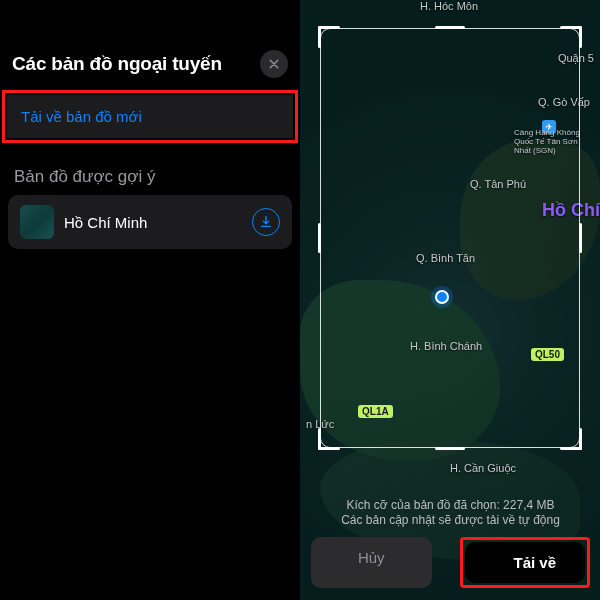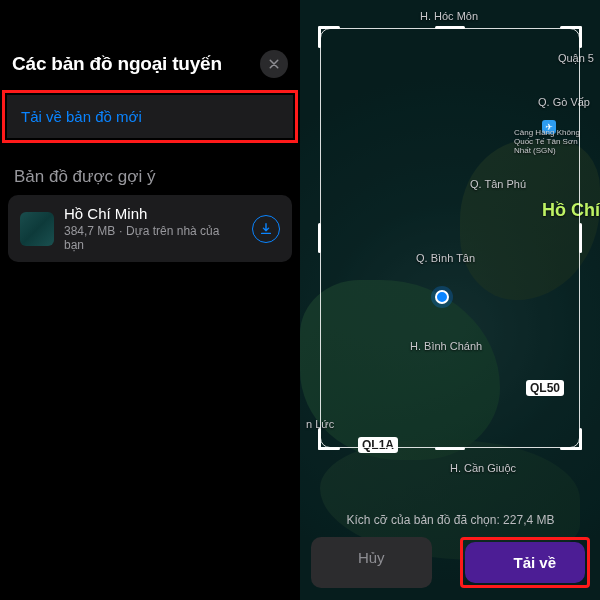--- a/index.html
+++ b/index.html
@@ -77,21 +77,21 @@
       background: linear-gradient(130deg,#355a3a,#2a4a30); border-radius: 50% 30% 60% 40%; opacity:0.6; }
     .map-land3 { position:absolute; left:20px; bottom:40px; width:260px; height:120px;
       background: linear-gradient(130deg,#2a5a42,#1a4835); border-radius: 40% 50% 30% 60%; opacity:0.55; }
     .dim-overlay { position:absolute; inset:0; background: rgba(0,0,0,0.38); }
 
     .map-label {
       position: absolute; color: #c8c8cc; font-size: 11px;
       text-shadow: 0 1px 2px rgba(0,0,0,0.8);
       pointer-events: none;
     }
-    .map-label.big { font-size: 18px; font-weight: 600; color: #bef264; }
+    .map-label.big { font-size: 18px; font-weight: 600; color: #8b5cf6; }
 
     .crop-frame {
       position: absolute;
       left: 20px; top: 28px; width: 260px; height: 420px;
     }
     .crop-inner {
       position: absolute; inset: 0;
       border: 1px solid rgba(255,255,255,0.85);
       border-radius: 10px;
     }
@@ -120,36 +120,36 @@
     .edge-handle.r { right:-2px; top:50%; transform:translateY(-50%); width:3px; height:30px; }
 
     .user-dot {
       position:absolute; left:135px; top:290px;
       width:14px; height:14px; border-radius:50%;
       background:#0a84ff; border:2px solid #fff;
       box-shadow: 0 0 0 4px rgba(10,132,255,0.25);
     }
     .airport-ic { position:absolute; right:44px; top:120px; width:14px; height:14px; border-radius:3px;
       background:#2d9cf0; display:flex;align-items:center;justify-content:center;font-size:9px;}
-    .route-badge { position:absolute; background:#ffffff; color:#1a1a1a; font-size:12px;
-      padding:1px 4px; border-radius:3px; font-weight:600;margin-top:32px;}
+    .route-badge { position:absolute; background:#bef264; color:#1a1a1a; font-size:10px;
+      padding:1px 4px; border-radius:3px; font-weight:600;}
 
     .bottom-area {
       position: absolute; left:1px; right:0; bottom:0;
       padding: 10px 10px 12px 10px;
     }
     .size-text { text-align:center; font-size:12px; color:#bcbcc0; }
     .update-text { text-align:center; font-size:12px; color:#bcbcc0; margin-top:1px; }
     .btn-row { display:flex; gap:28px; margin-top:10px; }
     .btn {
       flex:1; padding:12px 0; border-radius:10px;
       text-align:center; font-size:15px; font-weight:500; cursor:pointer;
     }
     .btn.cancel { background:#2c2c2e; color:#8e8e93; }
-    .btn.download { background:#4c1d95; color:#fff; font-weight:600;padding-left:20px; }
+    .btn.download { background:#000000; color:#fff; font-weight:600;padding-left:20px; }
     .dl-highlight {
       border: 3px solid #ff1a1a;
       padding: 2px;
       border-radius: 4px;
     }
   </style>
 </head>
 <body>
 
 <div class="left-pane">
@@ -165,39 +165,38 @@
   <div class="highlight-box">
     <div class="new-map-item">Tải về bản đồ mới</div>
   </div>
 
   <div class="section-label">Bản đồ được gợi ý</div>
 
   <div class="suggest-item">
     <div class="map-thumb"></div>
     <div class="suggest-text">
       <div class="suggest-name">Hồ Chí Minh</div>
-      <div class="suggest-meta">384,7 MB · Dựa trên nhà của bạn</div>
     </div>
     <div class="dl-btn">
       <svg viewBox="0 0 16 16">
           <path d="M8 2v8M5 7l3 3 3-3M3 13h10" stroke="#0a84ff" stroke-width="1.6" stroke-linecap="round" stroke-linejoin="round" fill="none"></path>
         </svg>
     </div>
   </div>
 </div>
 
 <div class="right-pane">
   <div class="map-bg">
     <div class="map-land1"></div>
     <div class="map-land2"></div>
     <div class="map-land3"></div>
   </div>
   <div class="dim-overlay"></div>
 
-  <div class="map-label" style="left:120px; top:10px;">H. Hóc Môn</div>
+  <div class="map-label" style="left:120px; top:0;">H. Hóc Môn</div>
   <div class="map-label" style="right:6px; top:52px;">Quận 5</div>
   <div class="map-label" style="right:10px; top:96px;">Q. Gò Vấp</div>
   <div class="airport-ic">✈</div>
   <div class="map-label" style="right:6px; top:128px; width:80px; font-size:8px; line-height:9px; text-align:left;">Cảng Hàng Không Quốc Tế Tân Sơn Nhất (SGN)</div>
   <div class="map-label" style="left:170px; top:178px;">Q. Tân Phú</div>
   <div class="map-label big" style="right:0px; top:200px;">Hồ Chí</div>
   <div class="map-label" style="left:116px; top:252px; text-align:center;">Q. Bình Tân</div>
   <div class="map-label" style="left:110px; top:340px; text-align:right;">H. Bình Chánh</div>
   <div class="route-badge" style="right:36px; top:348px;">QL50</div>
   <div class="route-badge" style="left:58px; top:405px;">QL1A</div>
@@ -213,20 +212,21 @@
     <div class="corner bl"></div>
     <div class="corner br"></div>
     <div class="edge-handle t"></div>
     <div class="edge-handle b"></div>
     <div class="edge-handle l"></div>
     <div class="edge-handle r"></div>
   </div>
 
   <div class="bottom-area">
     <div class="size-text">Kích cỡ của bản đồ đã chọn: 227,4 MB</div>
+    <div class="update-text">Các bản cập nhật sẽ được tải về tự động</div>
     <div class="btn-row">
       <div class="btn cancel">Hủy</div>
       <div class="dl-highlight" style="flex:1;">
         <div class="btn download" style="margin:0;">Tải về</div>
       </div>
     </div>
   </div>
 </div>
 
 </body></html>

